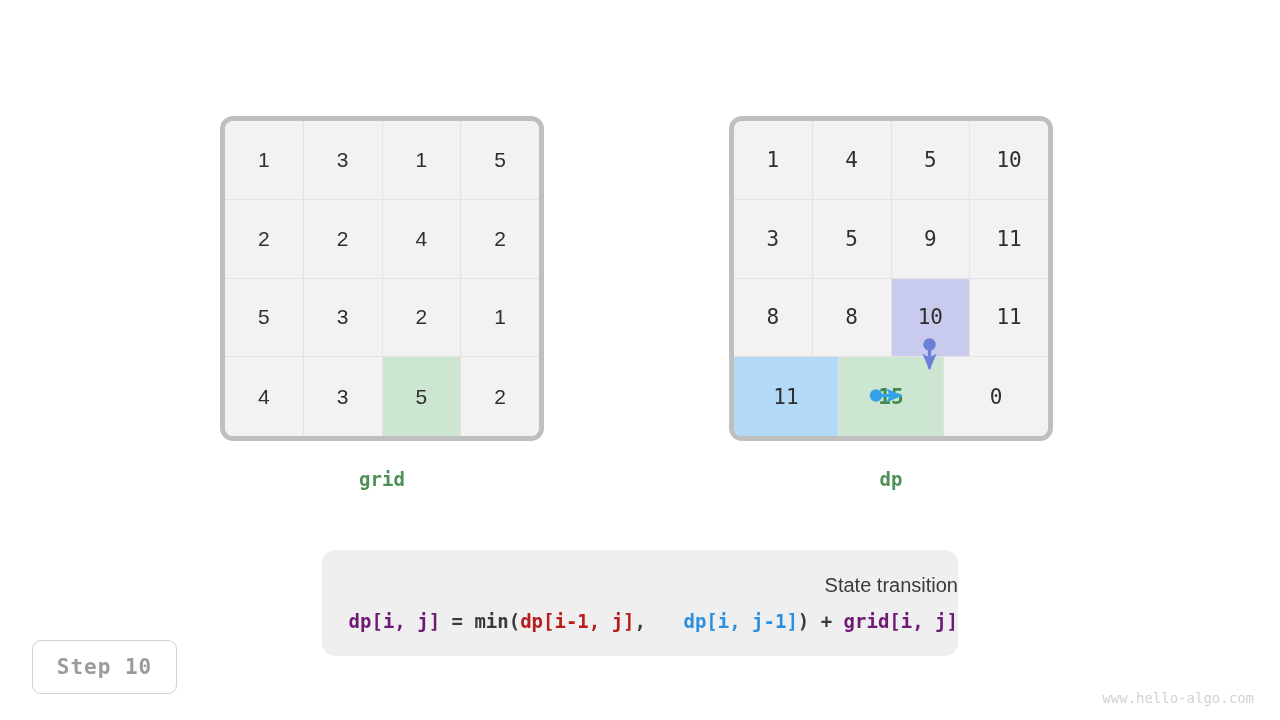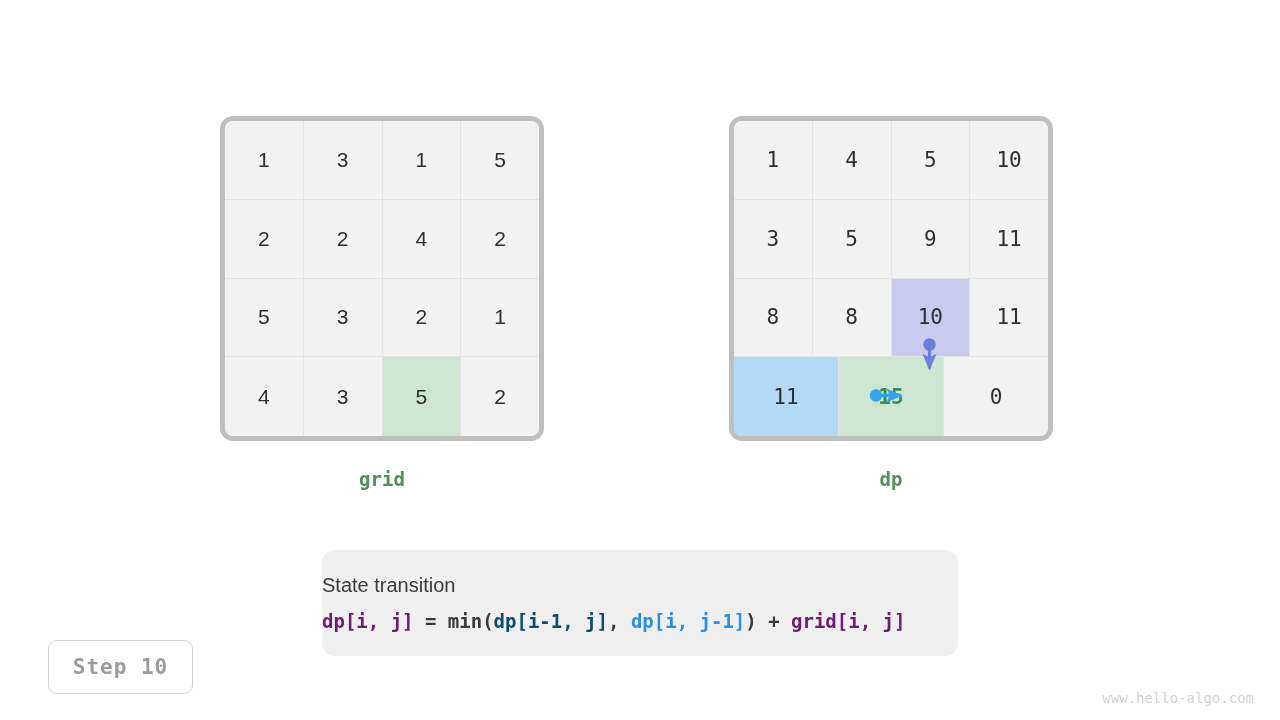--- a/index.html
+++ b/index.html
@@ -79,46 +79,46 @@
   #transition-box {
     position: absolute;
     left: 322px;
     top: 550px;
     width: 636px;
     height: 106px;
     background: #efefef;
     border-radius: 13px;
     display: flex;
     flex-direction: column;
-    align-items: flex-start;
+    align-items: flex-end;
     justify-content: center;
   }
 
   #transition-title {
     font-size: 20px;
     color: #3a3a3a;
     margin-bottom: 13px;
   }
 
   #transition-formula {
     font-family: "DejaVu Sans Mono", monospace;
     font-size: 19px;
     font-weight: bold;
     white-space: pre;
     color: #3a3a3a;
   }
   .tok-green  { color: #701a75; }
-  .tok-indigo { color: #0c4a6e; }
-  .tok-blue   { color: #2b8fe0; }
+  .tok-indigo { color: #b91c1c; }
+  .tok-blue   { color: #2b8fe0; margin-left: 26px; }
   .tok-dark   { color: #3a3a3a; font-weight: bold; }
 
   
   #step-badge {
     position: absolute;
-    left: 48px;
+    left: 32px;
     top: 640px;
     width: 145px;
     height: 54px;
     border: 1.5px solid #d2d2d2;
     border-radius: 9px;
     background: #ffffff;
     display: flex;
     align-items: center;
     justify-content: center;
     font-family: "DejaVu Sans Mono", monospace;

